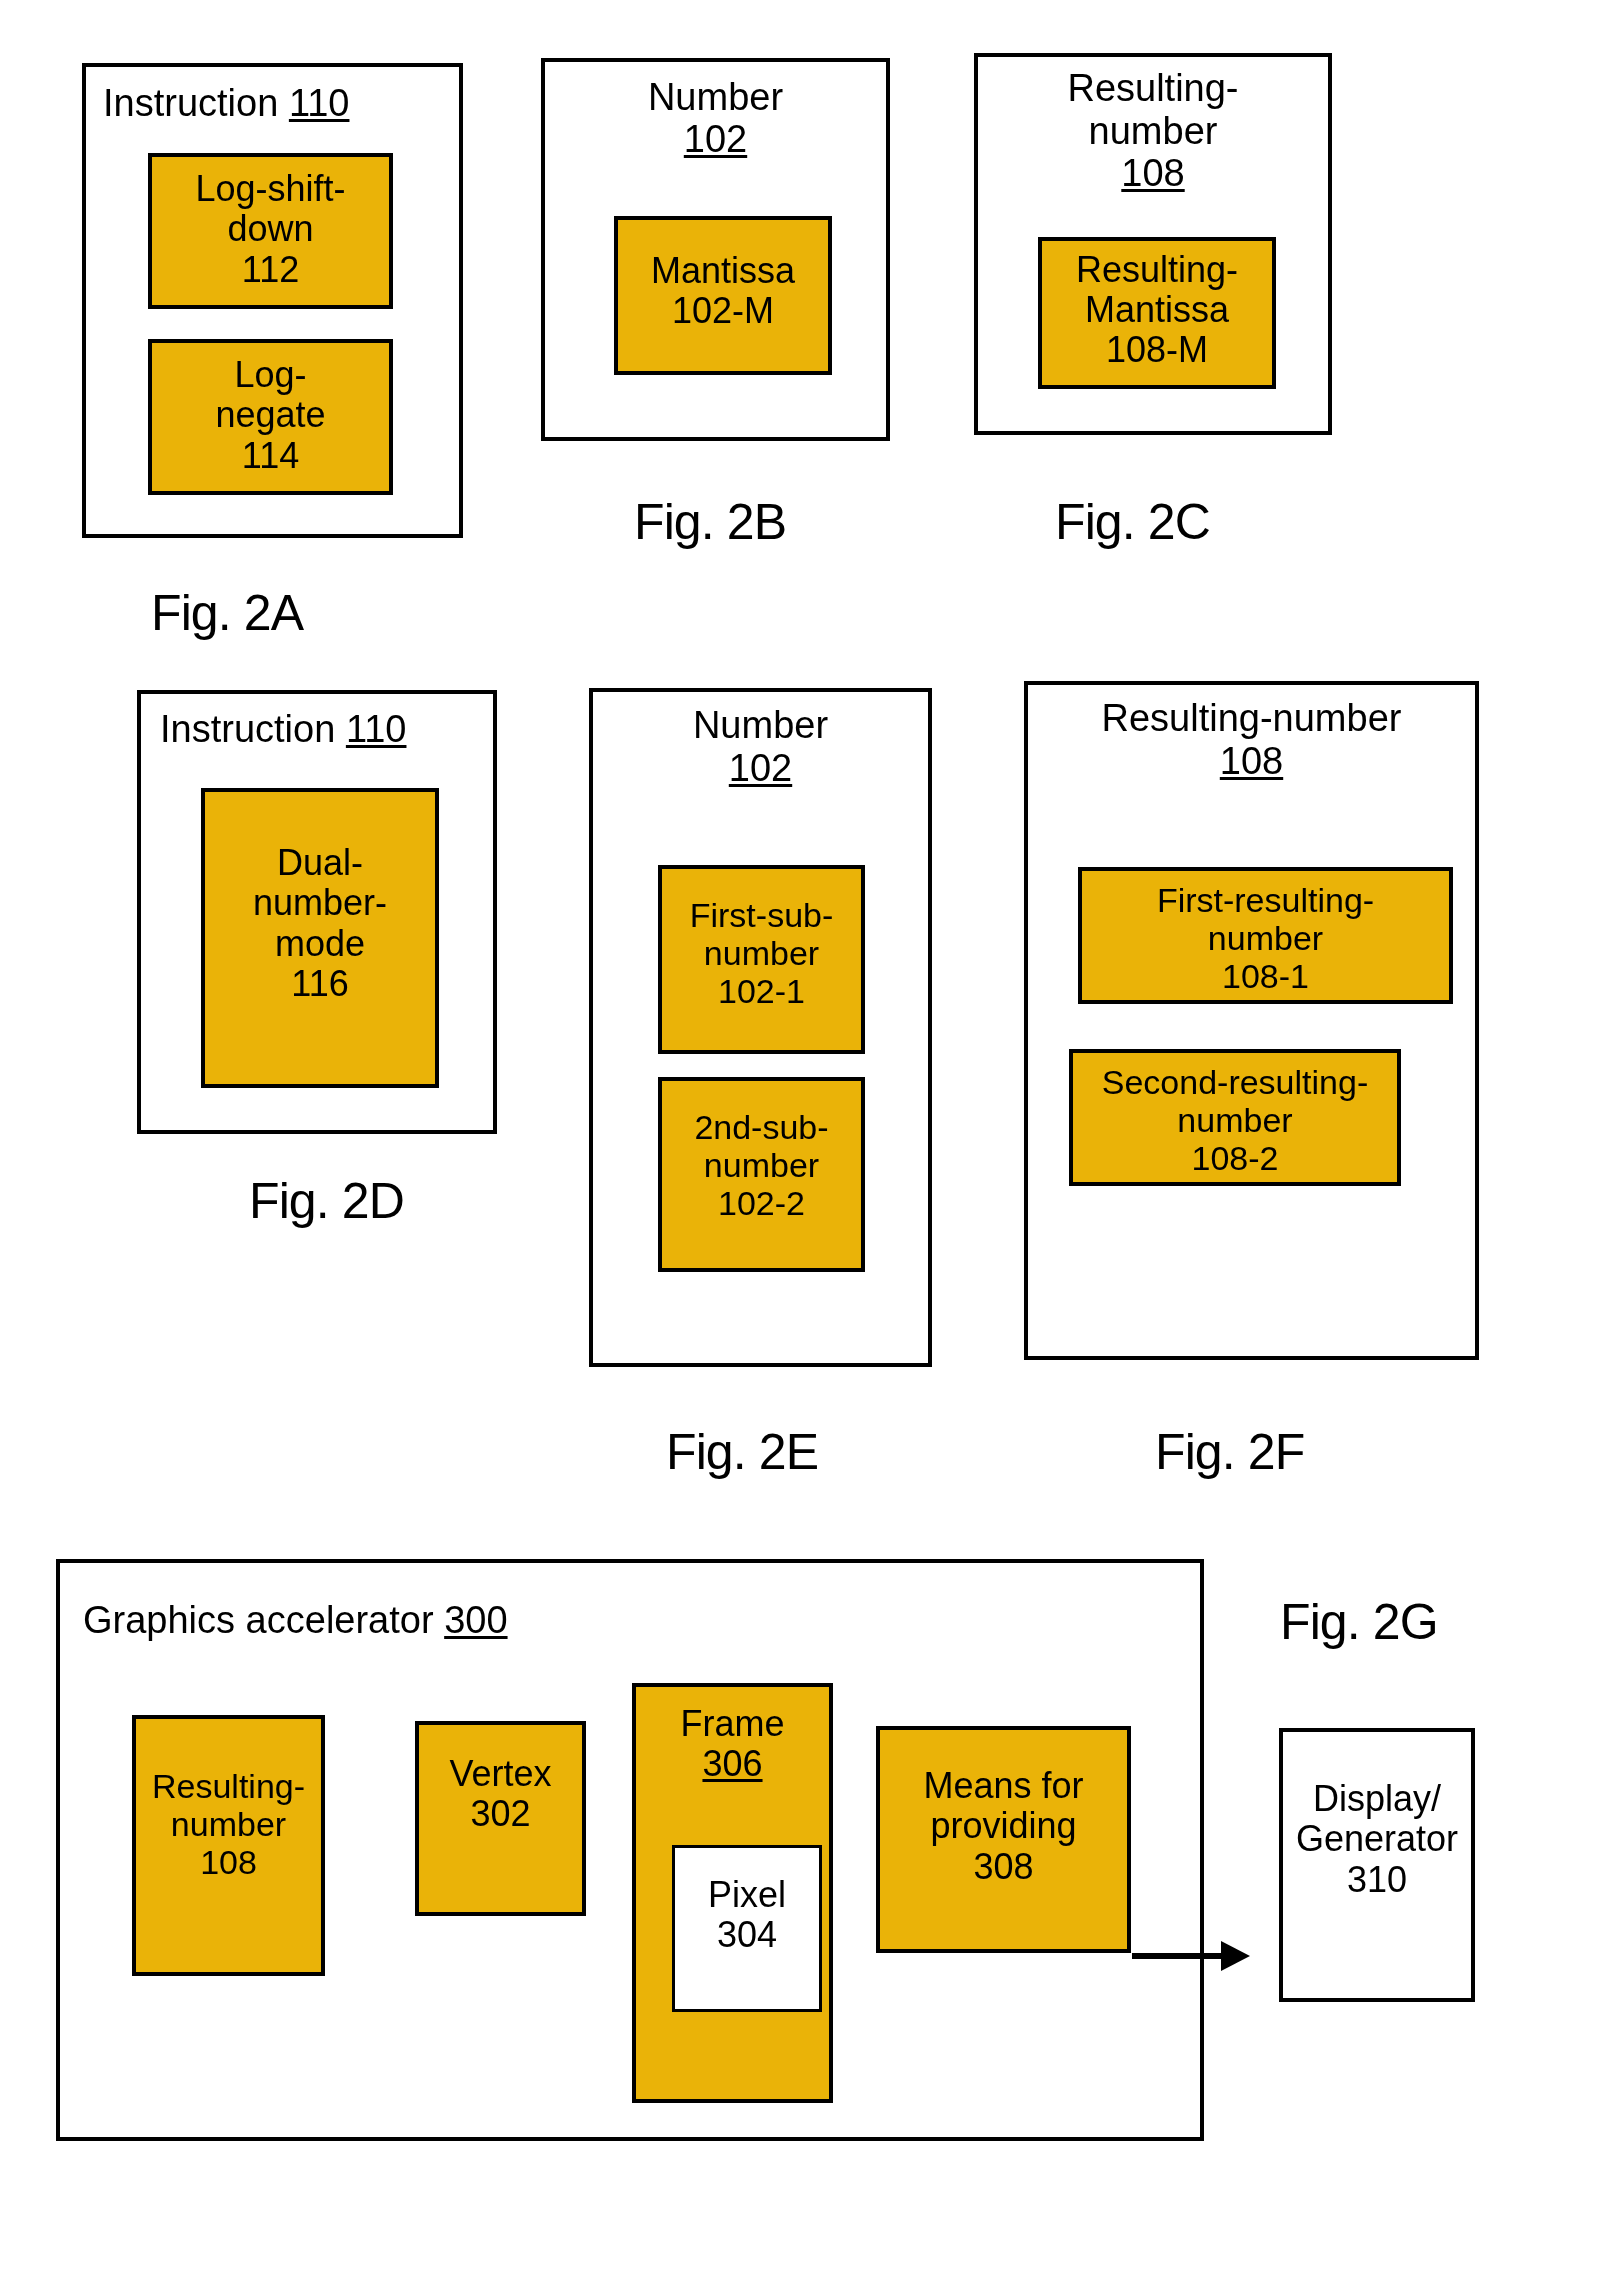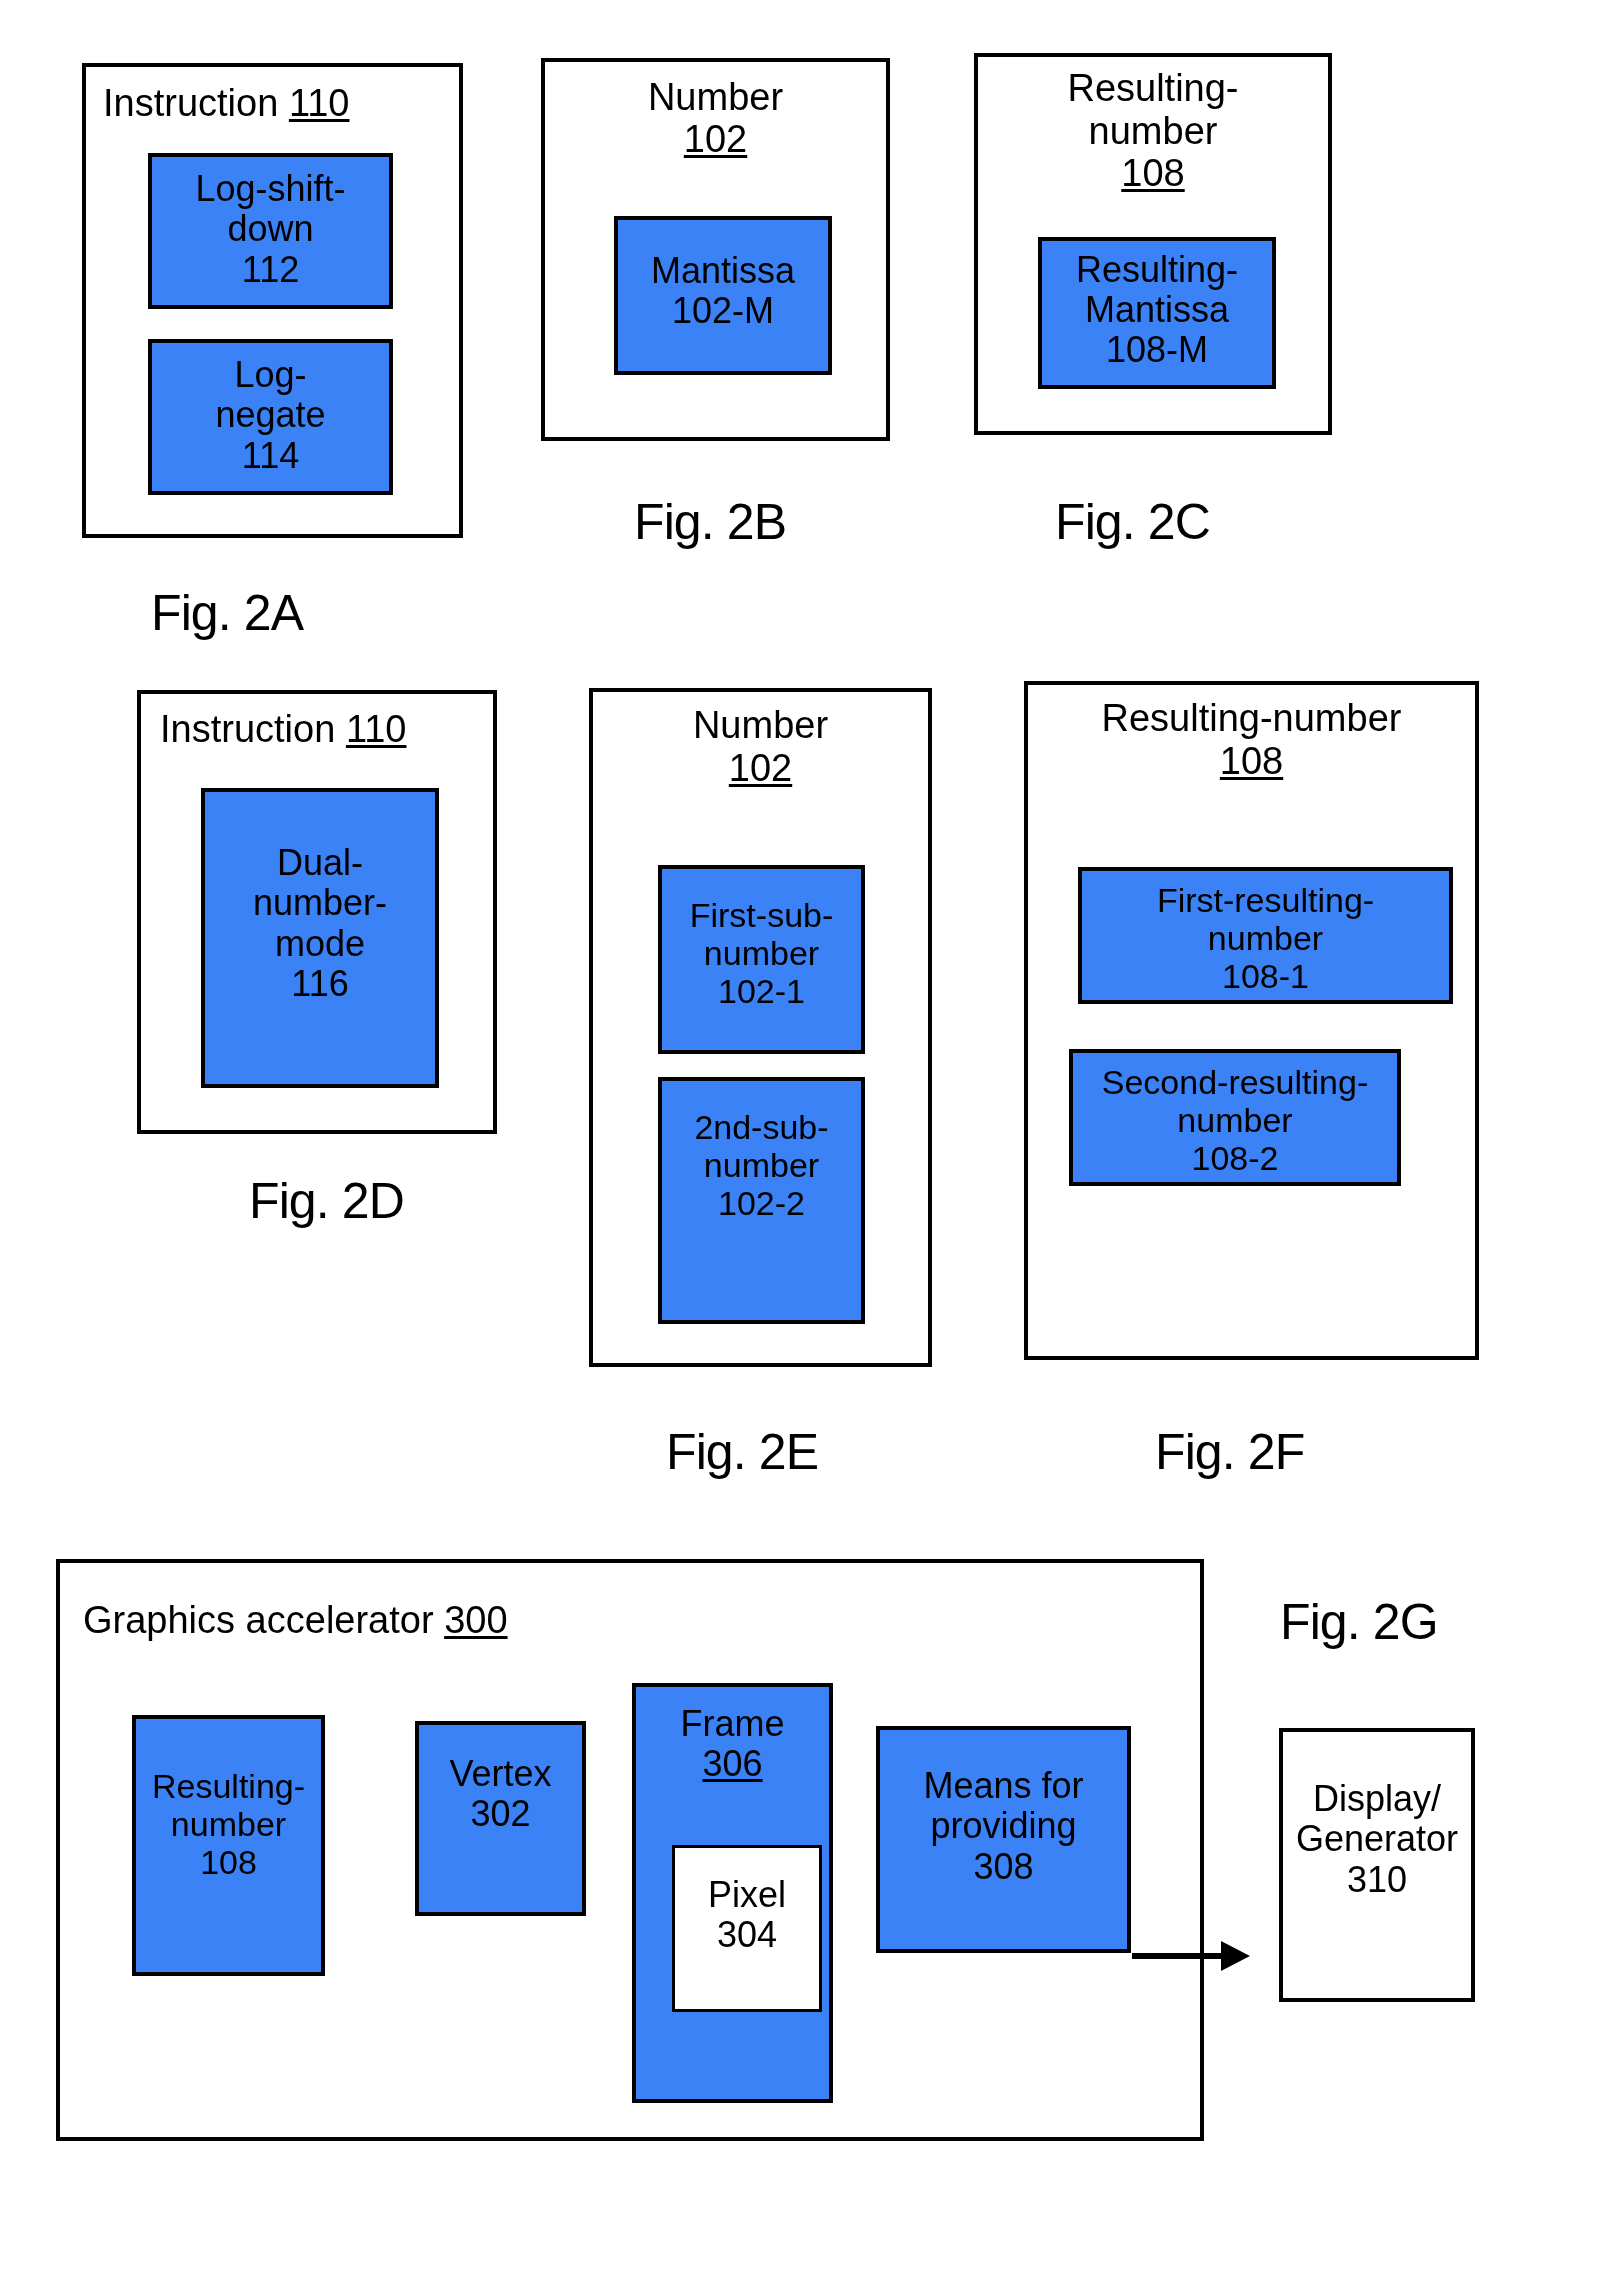--- a/index.html
+++ b/index.html
@@ -25,21 +25,21 @@
   .box {
     position: absolute;
     box-sizing: border-box;
     border: 4.3px solid #000000;
     background: #ffffff;
   }
   .box-inner {
     position: absolute;
     box-sizing: border-box;
     border: 4.3px solid #000000;
-    background: #3b82f6;
+    background: #eab308;
   }
   .box-inner2 {
     position: absolute;
     box-sizing: border-box;
     border: 3.4px solid #000000;
     background: #ffffff;
   }
 
   
   .lbl {
@@ -143,21 +143,21 @@
 
   <div class="box" style="left:589px; top:688px; width:343px; height:679px;">
     <div class="lbl t44" style="left:0; top:12px; width:100%;"><span>Number</span><br><span class="num-ul">102</span></div>
 
     <div class="box-inner" style="left:65px; top:173px; width:207px; height:189px;">
       <div class="lbl t40" style="left:0; top:27px; width:100%;">First-sub-
 number
 102-1</div>
     </div>
 
-    <div class="box-inner" style="left:65px; top:385px; width:207px; height:247px;">
+    <div class="box-inner" style="left:65px; top:385px; width:207px; height:195px;">
       <div class="lbl t40" style="left:0; top:27px; width:100%;">2nd-sub-
 number
 102-2</div>
     </div>
   </div>
   <div class="caption" style="left:666px; top:1423px;">Fig. 2E</div>
 
   <div class="box" style="left:1024px; top:681px; width:455px; height:679px;">
     <div class="lbl t44" style="left:0; top:12px; width:100%;"><span>Resulting-number</span><br><span class="num-ul">108</span></div>
 

